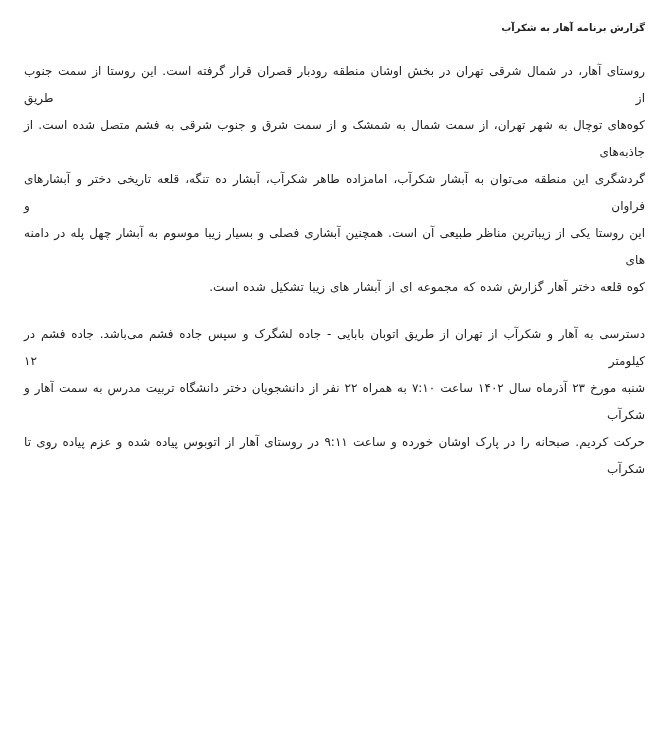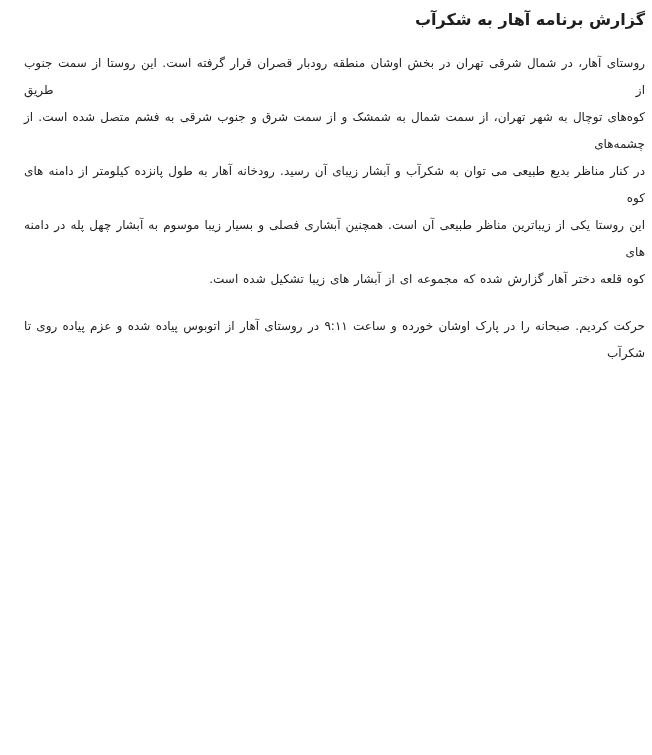--- a/index.html
+++ b/index.html
@@ -16,25 +16,25 @@
   }
   .page {
     direction: rtl;
     box-sizing: border-box;
     width: 652px;
     height: 755px;
     padding: 10px 7px 0 8px;
     background: #ffffff;
   }
   .doc-title {
-    font-size: 16px;
+    font-size: 10px;
     font-weight: bold;
     line-height: 20px;
     text-align: right;
-    margin: 0 0 20px 0;
+    margin: 8px 0 20px 0;
     white-space: nowrap;
   }
   .para {
     margin: 0 0 20px 16px;
   }
   .line {
     font-size: 12px;
     line-height: 27px;
     text-align: justify;
     text-align-last: justify;
@@ -47,23 +47,25 @@
 </style>
 </head>
 <body>
 
 <div class="page">
   <h1 class="doc-title">گزارش برنامه آهار به شکرآب</h1>
 
   <div id="doc-body">
       <div class="para">
         <div class="line">روستای آهار، در شمال شرقی تهران در بخش اوشان منطقه رودبار قصران قرار گرفته است. این روستا از سمت جنوب از طریق</div>
-        <div class="line">کوه‌های توچال به شهر تهران، از سمت شمال به شمشک و از سمت شرق و جنوب شرقی به فشم متصل شده است. از چشمه‌های</div>
-        <div class="line">در کنار مناظر بدیع طبیعی می توان به شکرآب و آبشار زیبای آن رسید. رودخانه آهار به طول پانزده کیلومتر از دامنه های کوه</div>
+        <div class="line">کوه‌های توچال به شهر تهران، از سمت شمال به شمشک و از سمت شرق و جنوب شرقی به فشم متصل شده است. از جاذبه‌های</div>
+        <div class="line">گردشگری این منطقه می‌توان به آبشار شکرآب، امامزاده طاهر شکرآب، آبشار ده تنگه، قلعه تاریخی دختر و آبشارهای فراوان و</div>
         <div class="line">این روستا یکی از زیباترین مناظر طبیعی آن است. همچنین آبشاری فصلی و بسیار زیبا موسوم به آبشار چهل پله در دامنه های</div>
         <div class="line last">کوه قلعه دختر آهار گزارش شده که مجموعه ای از آبشار های زیبا تشکیل شده است.</div>
       </div>
       <div class="para">
+        <div class="line">دسترسی به آهار و شکرآب از تهران از طریق اتوبان بابایی - جاده لشگرک و سپس جاده فشم می‌باشد. جاده فشم در کیلومتر ۱۲</div>
+        <div class="line">شنبه مورخ ۲۳ آذرماه سال ۱۴۰۲ ساعت ۷:۱۰ به همراه ۲۲ نفر از دانشجویان دختر دانشگاه تربیت مدرس به سمت آهار و شکرآب</div>
         <div class="line">حرکت کردیم. صبحانه را در پارک اوشان خورده و ساعت ۹:۱۱ در روستای آهار از اتوبوس پیاده شده و عزم پیاده روی تا شکرآب</div>
       </div>
     </div>
 
 </div>
 
 </body></html>

